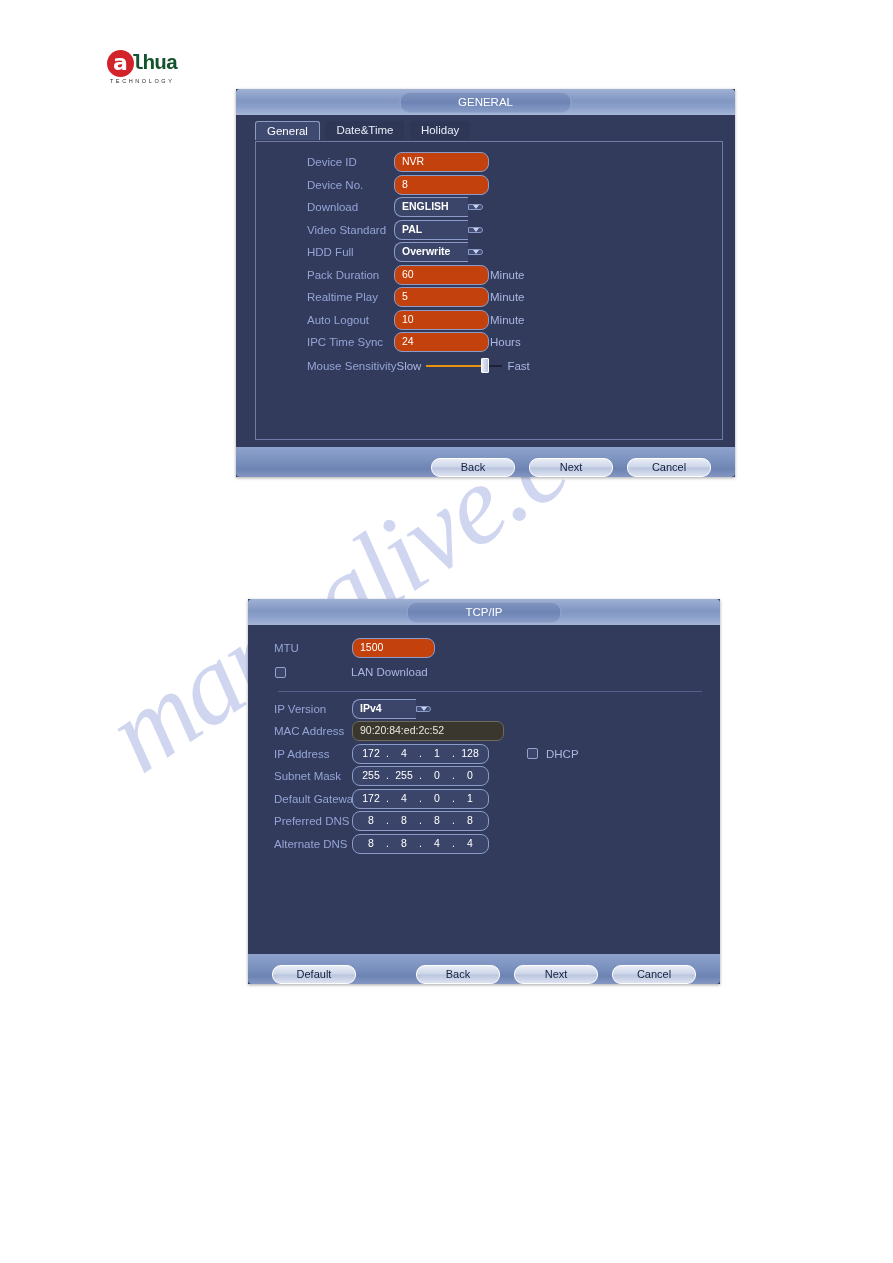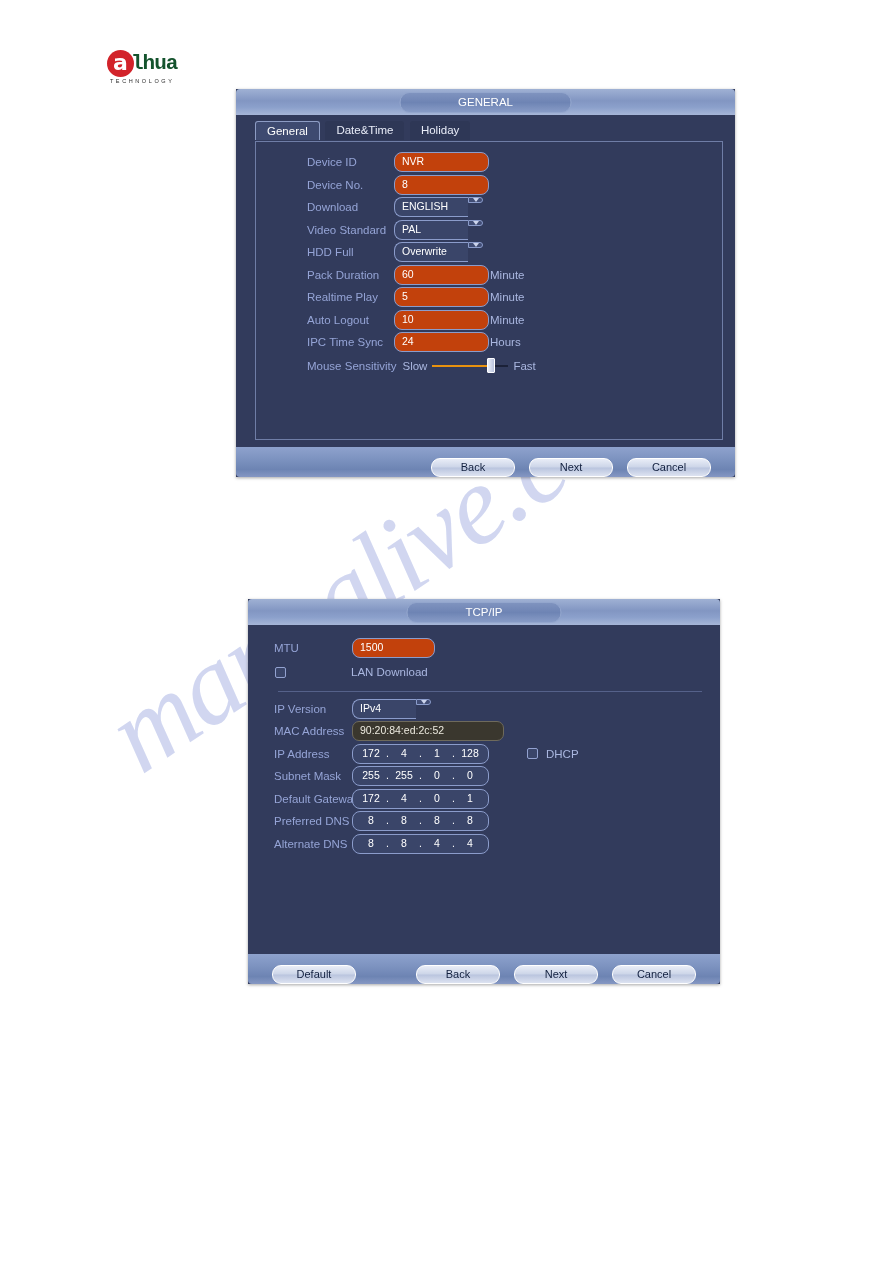--- a/index.html
+++ b/index.html
@@ -199,21 +199,22 @@
     overflow: hidden;
   }
   .inp.ro {
     background: #3a372e;
     border: 1px solid #6e6a5c;
     color: #eceadf;
     border-radius: 7px;
   }
   .select-wrap {
     display: inline-flex;
-    align-items: flex-start;
+    align-items: center;
+    font-weight: bold;
   }
   .sel {
     height: 15px;
     line-height: 15px;
     border: 1px solid #8b9ccb;
     border-right: none;
     border-radius: 8px 0 0 8px;
     background: #3a4569;
     color: #ffffff;
     font-size: 10.5px;
@@ -427,21 +428,21 @@
 
         <div class="row">
           <span class="lbl" style="width:87px">IPC Time Sync</span>
           <span class="inp" style="width:80px">24</span>
           <span class="unit">Hours</span>
         </div>
 
 
         <div class="row" style="height:24px">
           <span class="lbl">Mouse Sensitivity</span>
-          <span class="lbl" style="margin-left:6px; color:#aab7e0">Slow</span>
+          <span class="lbl" style="color:#aab7e0">Slow</span>
           <span class="slider">
             <span class="sl-track-on"></span>
             <span class="sl-handle"></span>
             <span class="sl-track-off"></span>
           </span>
           <span class="lbl" style="color:#aab7e0">Fast</span>
         </div>
 
       </div>
     </div>

